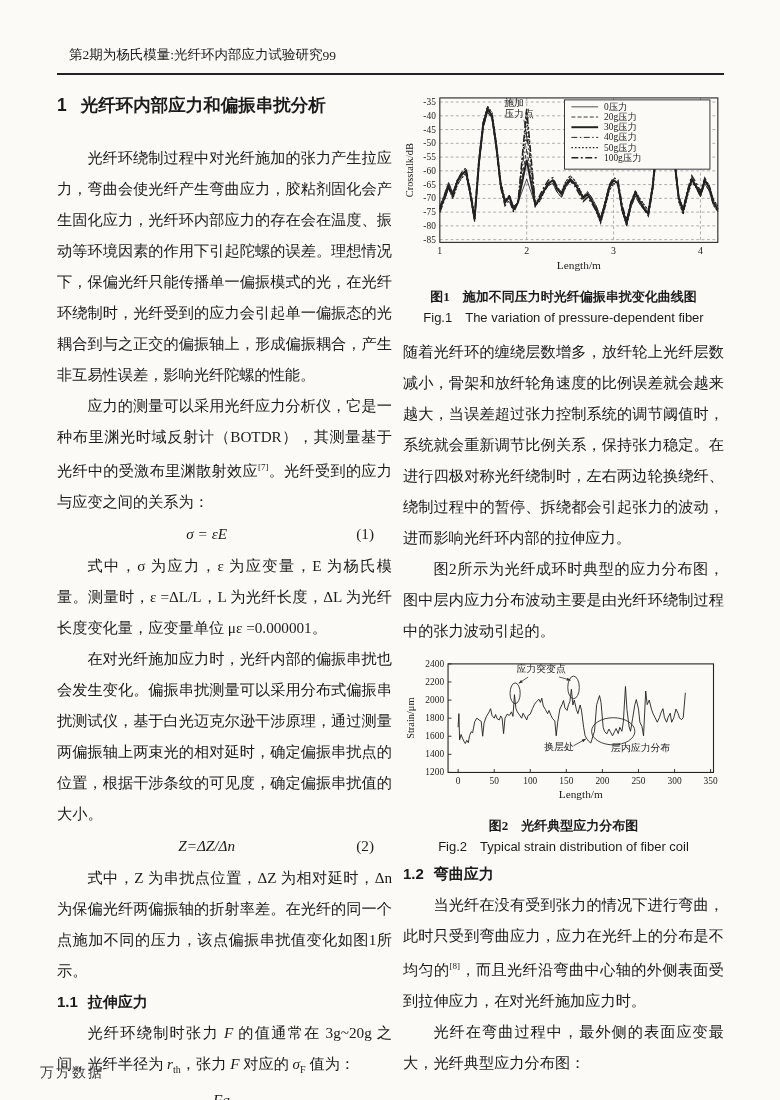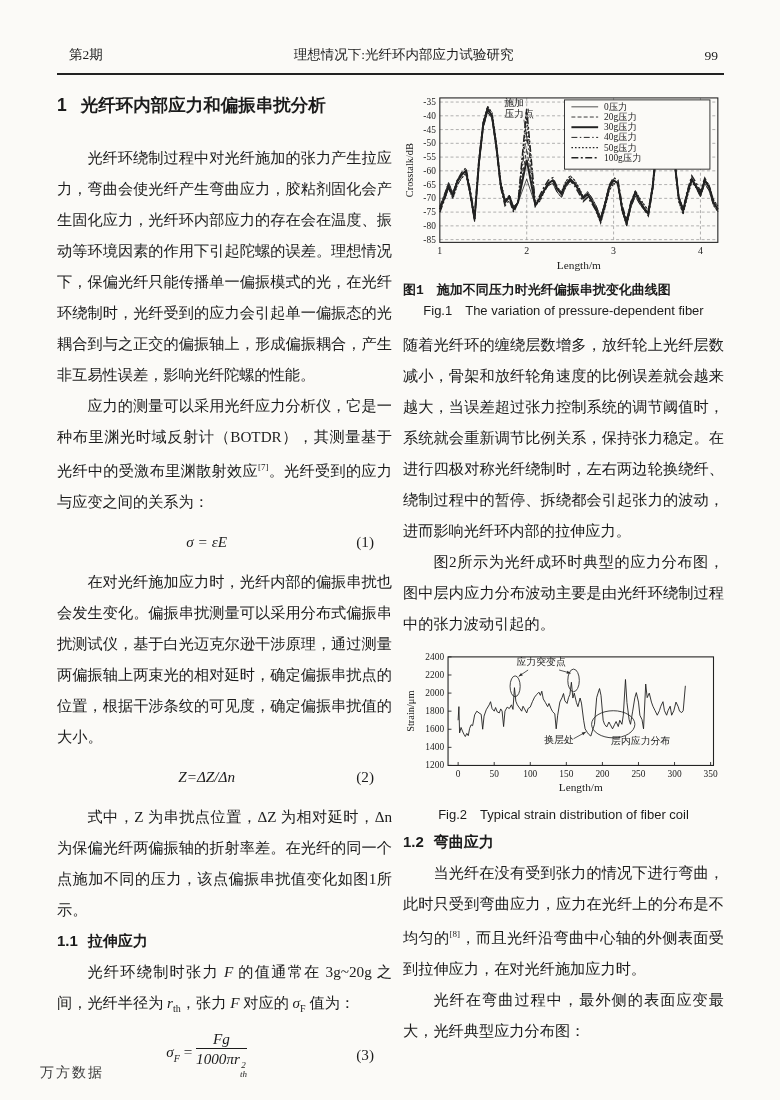--- a/index.html
+++ b/index.html
@@ -1,81 +1,82 @@
 <!DOCTYPE html>
 <html><head>
 <meta charset="utf-8">
 <style>
   html,body{margin:0;padding:0;background:#e9e9e7;}
   .page{width:780px;height:1100px;background:#fbfaf7;position:relative;margin:0 auto;
         font-family:"Liberation Serif","DejaVu Serif",serif;color:#1b1b1b;
         box-sizing:border-box;padding:46px 56px 0 57px;overflow:hidden;}
-  .hdr{display:flex;justify-content:space-between;align-items:flex-end;
+  .hdr{display:flex;justify-content:flex-start;align-items:flex-end;
        font-size:13.5px;padding:0 6px 9px 12px;}
   .hdr-rule{border-bottom:2px solid #222;margin:0;}
   .cols{display:flex;gap:11px;margin-top:14px;}
   .col-l{width:335px;}
   .col-r{width:321px;}
   p{margin:0;font-size:15.2px;line-height:31px;text-align:justify;}
   p.ind{text-indent:2em;}
   sup.ref{font-size:9px;}
   h1.sec{font-family:"Liberation Sans","DejaVu Sans",sans-serif;font-size:17.5px;
          font-weight:bold;margin:4px 0 25px 0;}
   h1.sec .no{margin-right:14px;}
   h2.sub{font-family:"Liberation Sans","DejaVu Sans",sans-serif;font-size:15px;
          font-weight:bold;margin:7px 0 5px 0;}
   h2.sub .no{margin-right:10px;}
-  .equation{display:flex;align-items:center;line-height:23px;margin:13px 0;font-size:15.2px;}
+  .equation{display:flex;align-items:center;line-height:23px;margin:5px 0;font-size:15.2px;}
   .eq-body{flex:1;text-align:center;font-style:italic;}
   .eq-no{padding-right:18px;font-style:normal;}
   .frac{display:inline-block;vertical-align:middle;font-style:italic;line-height:17px;}
   .frac .num{display:block;border-bottom:1.2px solid #1b1b1b;padding:0 5px 1px;}
   .frac .den{display:block;padding-top:1px;}
   .ss{display:inline-flex;flex-direction:column;font-size:9px;line-height:8.5px;
       vertical-align:-4px;font-style:italic;}
   sub.sm{font-size:10px;}
   figure{margin:0;}
   .fig1wrap{margin-top:2px;}
-  .figcap-cn{font-family:Liberation Mono, monospace;font-weight:bold;
-             font-size:13px;text-align:left;}
+  .figcap-cn{font-family:Liberation Serif, serif;font-weight:bold;
+             font-size:13px;text-align:center;margin-top:7px;}
   .figcap-en{font-family:"Liberation Sans","DejaVu Sans",sans-serif;font-size:13px;
              text-align:center;margin-top:3px;}
   .gap-after-fig{margin-bottom:9px;}
   svg text{font-family:"Liberation Serif","DejaVu Serif",serif;fill:#1b1b1b;}
   .wm{position:absolute;left:40px;bottom:18px;font-family:"Liberation Sans","DejaVu Sans",sans-serif;
       font-size:14px;color:#3c3c3c;letter-spacing:2px;}
 </style>
 </head>
 <body>
 
 <div class="page">
 
   <div class="hdr">
     <span>第2期</span>
-    <span>理想情况下:光纤环内部应力试验研究</span>
+    <span>为杨氏模量:光纤环内部应力试验研究</span>
     <span>99</span>
   </div>
   <div class="hdr-rule"></div>
 
   <div class="cols">
 
     <div class="col-l">
       <h1 class="sec">
         <span class="no">1</span><span>光纤环内部应力和偏振串扰分析</span>
       </h1>
 
       <p class="ind">光纤环绕制过程中对光纤施加的张力产生拉应力，弯曲会使光纤产生弯曲应力，胶粘剂固化会产生固化应力，光纤环内部应力的存在会在温度、振动等环境因素的作用下引起陀螺的误差。理想情况下，保偏光纤只能传播单一偏振模式的光，在光纤环绕制时，光纤受到的应力会引起单一偏振态的光耦合到与之正交的偏振轴上，形成偏振耦合，产生非互易性误差，影响光纤陀螺的性能。</p>
 
       <p class="ind"><span>应力的测量可以采用光纤应力分析仪，它是一种布里渊光时域反射计（BOTDR），其测量基于光纤中的受激布里渊散射效应</span><sup class="ref">[7]</sup><span>。光纤受到的应力与应变之间的关系为：</span></p>
 
       <div class="equation">
         <span class="eq-body">σ = εE</span>
         <span class="eq-no">(1)</span>
       </div>
 
+      <p class="ind">式中，σ 为应力，ε 为应变量，E 为杨氏模量。测量时，ε =ΔL/L，L 为光纤长度，ΔL 为光纤长度变化量，应变量单位 με =0.000001。</p>
 
       <p class="ind">在对光纤施加应力时，光纤内部的偏振串扰也会发生变化。偏振串扰测量可以采用分布式偏振串扰测试仪，基于白光迈克尔逊干涉原理，通过测量两偏振轴上两束光的相对延时，确定偏振串扰点的位置，根据干涉条纹的可见度，确定偏振串扰值的大小。</p>
 
       <div class="equation">
         <span class="eq-body">Z=ΔZ/Δn</span>
         <span class="eq-no">(2)</span>
       </div>
 
       <p class="ind">式中，Z 为串扰点位置，ΔZ 为相对延时，Δn 为保偏光纤两偏振轴的折射率差。在光纤的同一个点施加不同的压力，该点偏振串扰值变化如图1所示。</p>
 
@@ -214,20 +215,21 @@
             <line x1="157.57065217391306" y1="21.291666666666664" x2="169.2663043478261" y2="24.5" stroke="#2a2a2a" stroke-width="0.8"></line>
             <polygon points="169.2663043478261 24.5 165.09274494989137 24.970533688390873 165.91699745465743 21.965805189932528" fill="#2a2a2a"></polygon>
             <text x="157.57065217391306" y="94.9" font-size="10" text-anchor="middle">换层处</text>
             <line x1="172.19021739130434" y1="90.95833333333333" x2="184.61684782608697" y2="84.08333333333333" stroke="#2a2a2a" stroke-width="0.8"></line>
             <polygon points="184.61684782608697 84.08333333333333 181.95811425895153 87.33466164942004 180.44979219161428 84.60835460833968" fill="#2a2a2a"></polygon>
             <text x="240.1711956521739" y="96.18333333333334" font-size="10" text-anchor="middle">层内应力分布</text>
             <text x="179.5" y="144" font-size="11.5" text-anchor="middle">Length/m</text>
             <text x="11" y="63" font-size="10.5" text-anchor="middle" transform="rotate(-90 11 63)">Strain/μm</text>
           </svg>
         <figcaption>
+          <div class="figcap-cn">图2　光纤典型应力分布图</div>
           <div class="figcap-en">Fig.2　Typical strain distribution of fiber coil</div>
         </figcaption>
       </figure>
 
       <h2 class="sub">
         <span class="no">1.2</span><span>弯曲应力</span>
       </h2>
 
       <p class="ind"><span>当光纤在没有受到张力的情况下进行弯曲，此时只受到弯曲应力，应力在光纤上的分布是不均匀的</span><sup class="ref">[8]</sup><span>，而且光纤沿弯曲中心轴的外侧表面受到拉伸应力，在对光纤施加应力时。</span></p>
 

